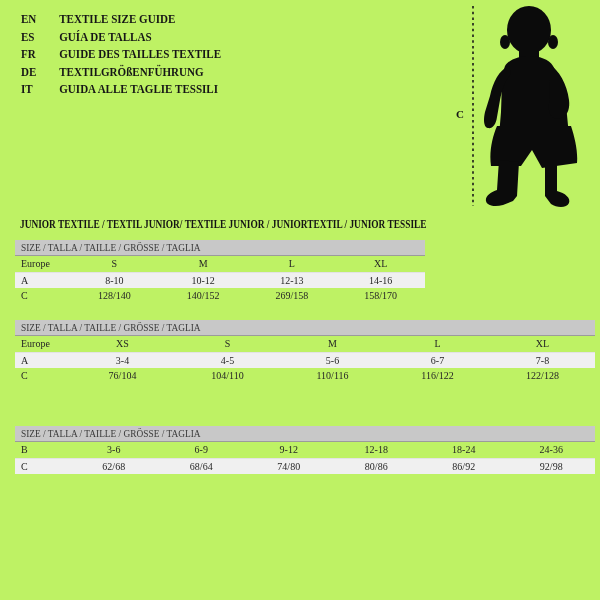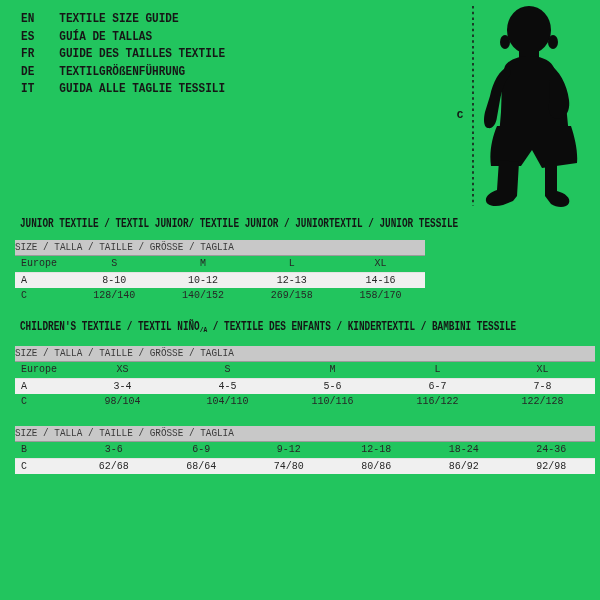--- a/index.html
+++ b/index.html
@@ -1,37 +1,37 @@
 <!DOCTYPE html>
 <html><head>
 <meta charset="utf-8">
 <style>
   html,body{margin:0;padding:0;background:#fff;}
-  .canvas{position:relative;width:600px;height:600px;background:#22c55e;overflow:hidden;
-          font-family:Liberation Mono, monospace;color:#161616;}
+  .canvas{position:relative;width:600px;height:600px;background:#bef264;overflow:hidden;
+          font-family:Liberation Serif, serif;color:#161616;}
 
   
   .cond78{display:inline-block;transform:scaleX(0.78);transform-origin:0 50%;white-space:nowrap;}
   .cond85{display:inline-block;transform:scaleX(0.85);transform-origin:0 50%;white-space:nowrap;}
 
   
   .langs{position:absolute;left:21px;top:10px;}
   .lang-row{height:17.6px;line-height:17.6px;font-size:13px;font-weight:bold;
             transform:scaleX(0.85);transform-origin:0 50%;white-space:nowrap;}
   .lcode{display:inline-block;width:45px;}
 
   
   .figure{position:absolute;left:445px;top:0;width:155px;height:212px;}
 
   
   .sec{position:absolute;left:15px;}
   .sec h2{margin:0 0 9px 0;padding-left:5px;font-size:12px;font-weight:bold;line-height:14px;color:#141414;}
   .sub{font-size:8px;vertical-align:-2px;}
   .bar{height:15px;line-height:15px;background:#c8c8c8;border-bottom:1px solid #9b9b9b;
-       padding-left:0;font-size:11px;color:#3a3a3a;}
+       padding-left:6px;font-size:11px;color:#3a3a3a;}
   table{border-collapse:collapse;width:100%;table-layout:fixed;}
   td{height:15.5px;padding:0;font-size:10px;color:#262626;text-align:center;line-height:15.5px;
      overflow:hidden;white-space:nowrap;}
   td.lbl{text-align:left;padding-left:6px;}
   tr.alt td{background:#f0f0f0;border-top:1px solid #e3e3e3;}
 
   
   .legend{position:absolute;left:21px;top:534px;}
   .legend-row{height:17.4px;line-height:17.4px;font-size:12px;font-weight:bold;
               transform:scaleX(0.75);transform-origin:0 50%;white-space:nowrap;}
@@ -116,21 +116,20 @@
         <td>128/140</td>
         <td>140/152</td>
         <td>269/158</td>
         <td>158/170</td>
       </tr>
     </tbody>
       </table>
   </div>
 
   <div class="sec" style="top:320px;width:580px;">
-    <h2><span class="cond78"><span>CHILDREN'S TEXTILE / TEXTIL NIÑO</span><span class="sub">/A</span><span> / TEXTILE DES ENFANTS / KINDERTEXTIL / BAMBINI TESSILE</span></span></h2>
     <div class="bar"><span class="cond85">SIZE / TALLA / TAILLE / GRÖSSE / TAGLIA</span></div>
     <table>
       <colgroup>
           <col style="width:55px">
           <col>
           <col>
           <col>
           <col>
           <col>
         </colgroup>
@@ -146,21 +145,21 @@
       <tr class="alt">
         <td class="lbl">A</td>
         <td>3-4</td>
         <td>4-5</td>
         <td>5-6</td>
         <td>6-7</td>
         <td>7-8</td>
       </tr>
       <tr>
         <td class="lbl">C</td>
-        <td>98/104</td>
+        <td>76/104</td>
         <td>104/110</td>
         <td>110/116</td>
         <td>116/122</td>
         <td>122/128</td>
       </tr>
     </tbody>
       </table>
   </div>
 
   <div class="sec" style="top:426px;width:580px;">

